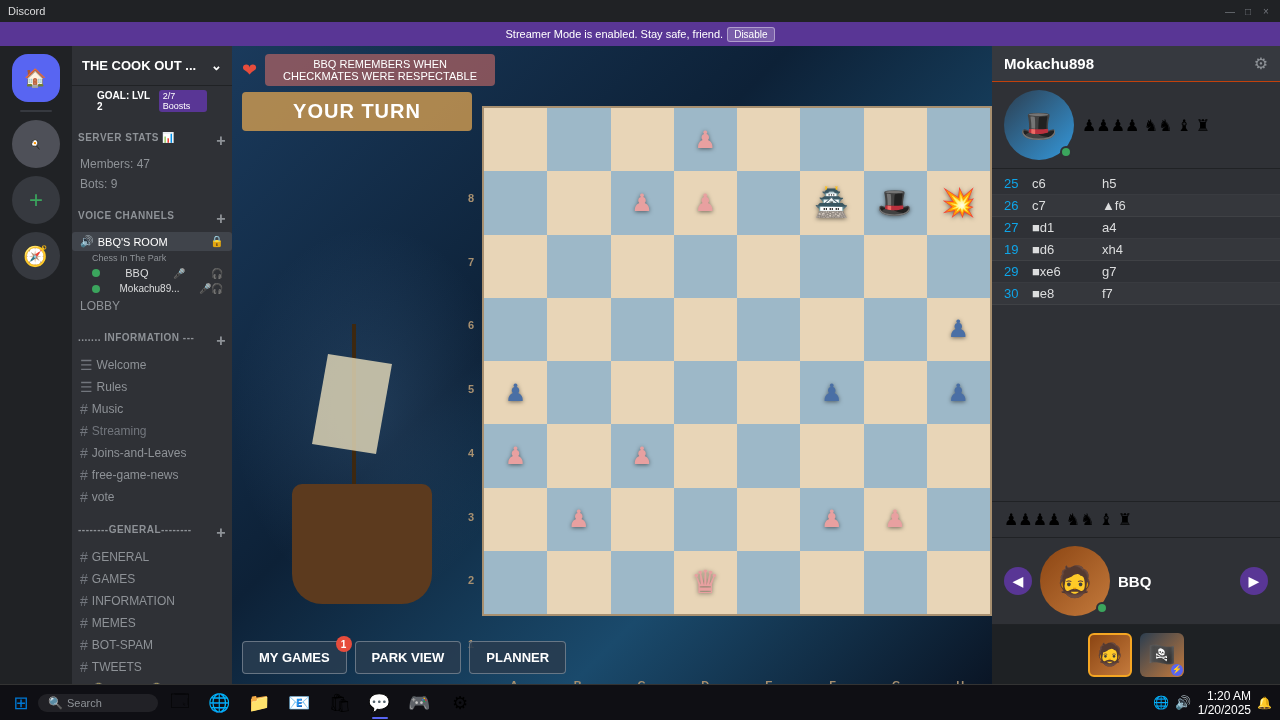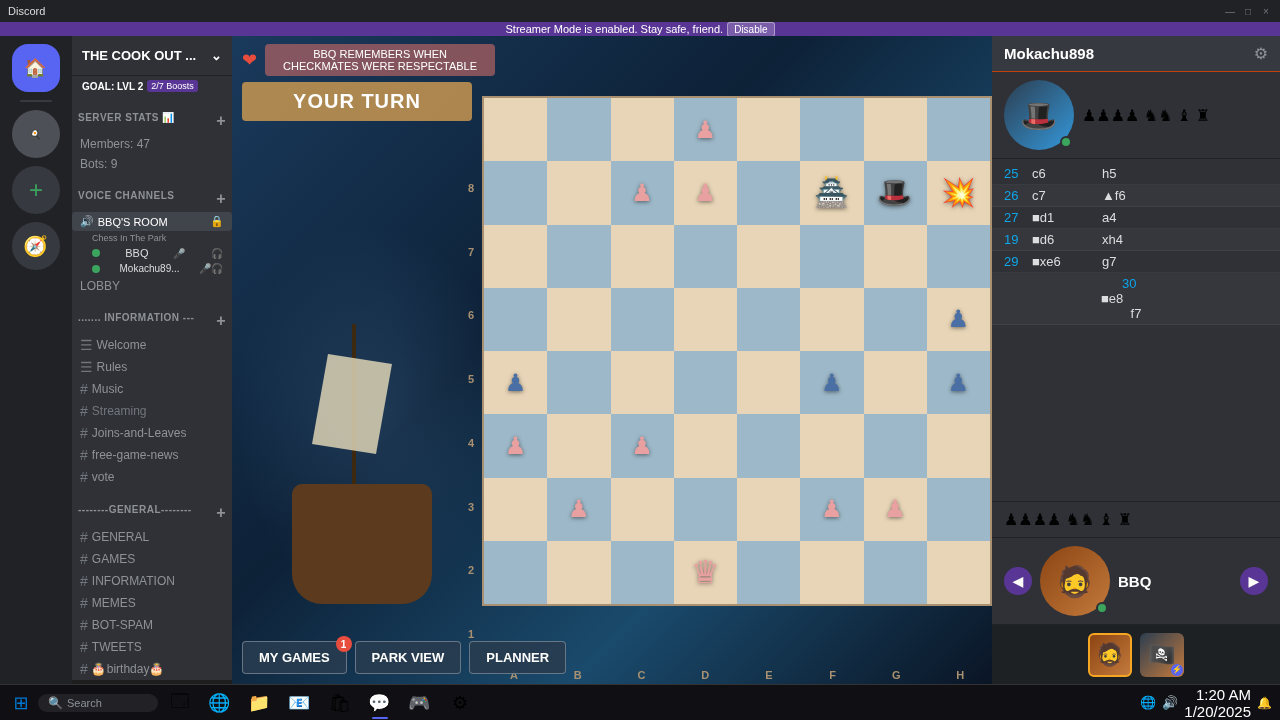--- a/index.html
+++ b/index.html
@@ -16,21 +16,21 @@
       font-size: 11px;
       color: #dcddde;
       flex-shrink: 0;
     }
     .title-controls { display: flex; gap: 6px; }
     .title-control { width: 12px; height: 12px; cursor: pointer; color: #72767d; font-size: 10px; display: flex; align-items: center; justify-content: center; }
 
     
     .streamer-bar {
       background: #593695;
-      height: 14px;
+      height: 24px;
       display: flex;
       align-items: center;
       justify-content: center;
       gap: 4px;
       font-size: 11px;
       color: #fff;
       flex-shrink: 0;
     }
     .disable-btn {
       background: rgba(255,255,255,0.2);
@@ -96,21 +96,21 @@
       border-bottom: 1px solid #202225;
       font-weight: bold;
       color: #fff;
       font-size: 13px;
       cursor: pointer;
       display: flex;
       align-items: center;
       justify-content: space-between;
     }
     .goal-bar {
-      padding: 4px 10px;
+      padding: 4px 25px;
       font-size: 10px;
       color: #8e9297;
       display: flex;
       align-items: center;
       gap: 4px;
       background: #2f3136;
     }
     .goal-lvl { color: #fff; font-weight: bold; }
     .boost-btn { background: #593695; color: #fff; border-radius: 3px; padding: 1px 4px; font-size: 9px; cursor: pointer; }
     .channel-section { padding: 16px 6px 4px 6px; font-size: 10px; font-weight: bold; text-transform: uppercase; letter-spacing: 0.5px; display: flex; justify-content: space-between; }
@@ -361,21 +361,21 @@
       align-items: center;
       padding: 3px 12px;
       font-size: 13px;
       color: #dcddde;
       border-bottom: 1px solid rgba(255,255,255,0.05);
     }
     .move-row:nth-child(even) { background: rgba(255,255,255,0.03); }
     .move-num { color: #0ea5e9; width: 28px; flex-shrink: 0; }
     .move-w { width: 70px; flex-shrink: 0; }
     .move-b { flex: 1; }
-    .move-highlight { background: rgba(88,101,242,0.2); flex-direction: column; }
+    .move-highlight { background: rgba(88,101,242,0.2); }
 
     
     .bottom-player {
       padding: 8px 12px;
       display: flex;
       align-items: center;
       gap: 8px;
       border-top: 1px solid #202225;
     }
     .arrow-btn {
@@ -446,21 +446,21 @@
       gap: 4px;
       background: rgba(255,255,255,0.08);
       border-radius: 14px;
       padding: 2px 10px;
       width: 120px;
     }
     .taskbar-icon { width: 26px; height: 26px; display: flex; align-items: center; justify-content: center; cursor: pointer; border-radius: 4px; }
     .taskbar-app { width: 36px; height: 36px; display: flex; align-items: center; justify-content: center; cursor: pointer; font-size: 18px; position: relative; }
     .taskbar-app.active::after { content: ''; position: absolute; bottom: 2px; left: 50%; transform: translateX(-50%); width: 16px; height: 2px; background: #5865f2; border-radius: 1px; }
     .taskbar-right { margin-left: auto; display: flex; align-items: center; gap: 6px; color: #fff; font-size: 10px; }
-    .taskbar-time { display: flex; flex-direction: column; align-items: flex-end; font-size: 15px; color: #fff; }
+    .taskbar-time { display: flex; flex-direction: column; align-items: flex-end; font-size: 12px; color: #fff; }
 
     .channel-sidebar-inner {
       flex: 1;
       overflow-y: auto;
     }
     .left-col {
       display: flex;
       flex-direction: column;
       width: 160px;
       flex-shrink: 0;

